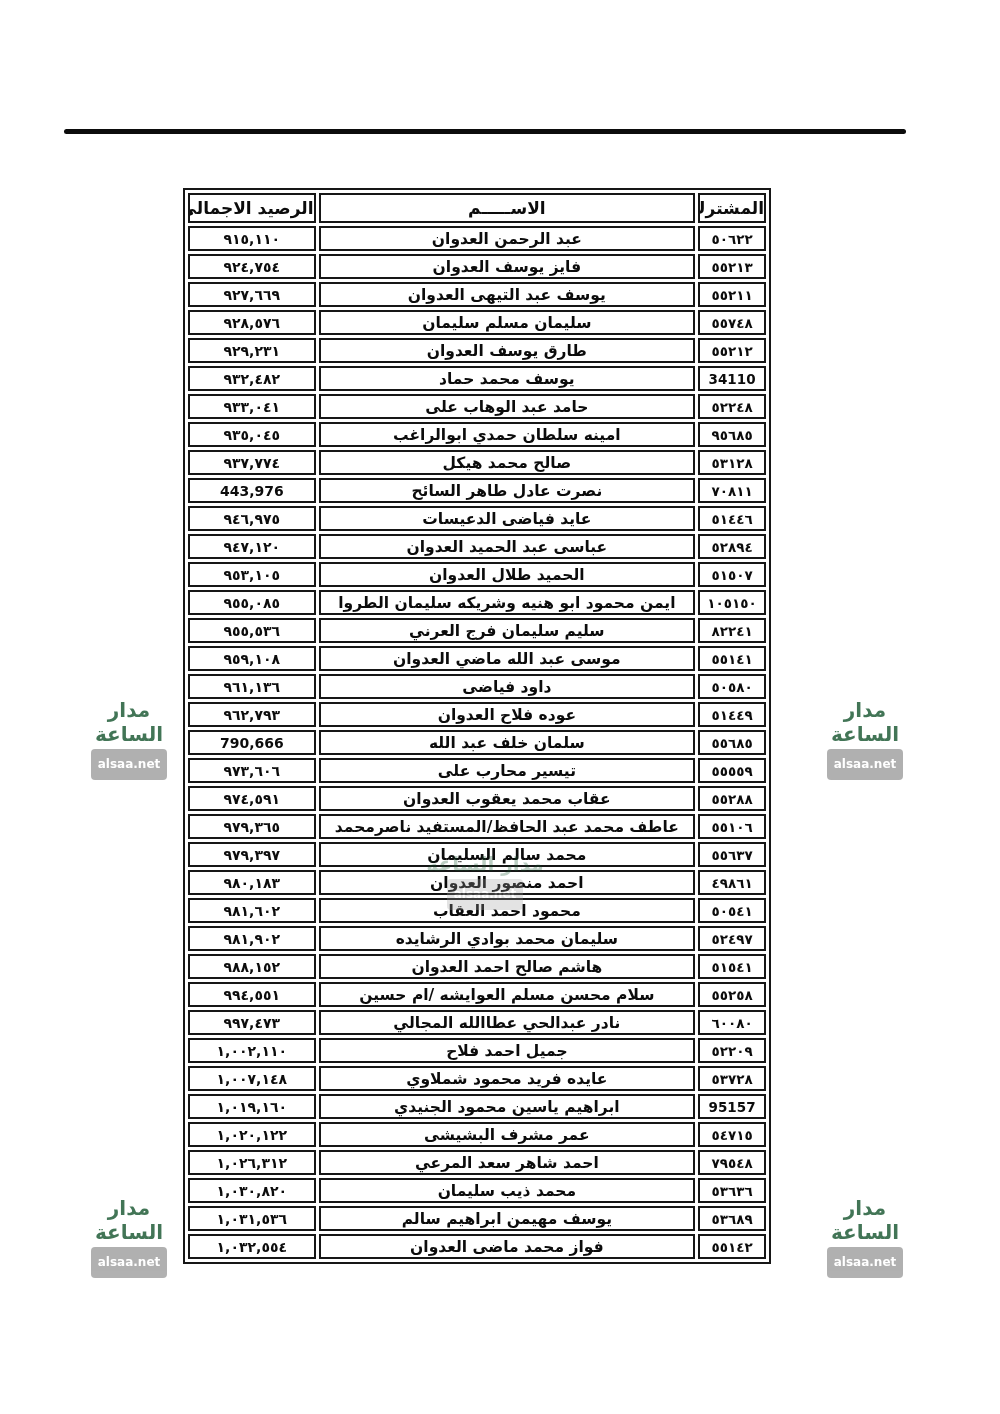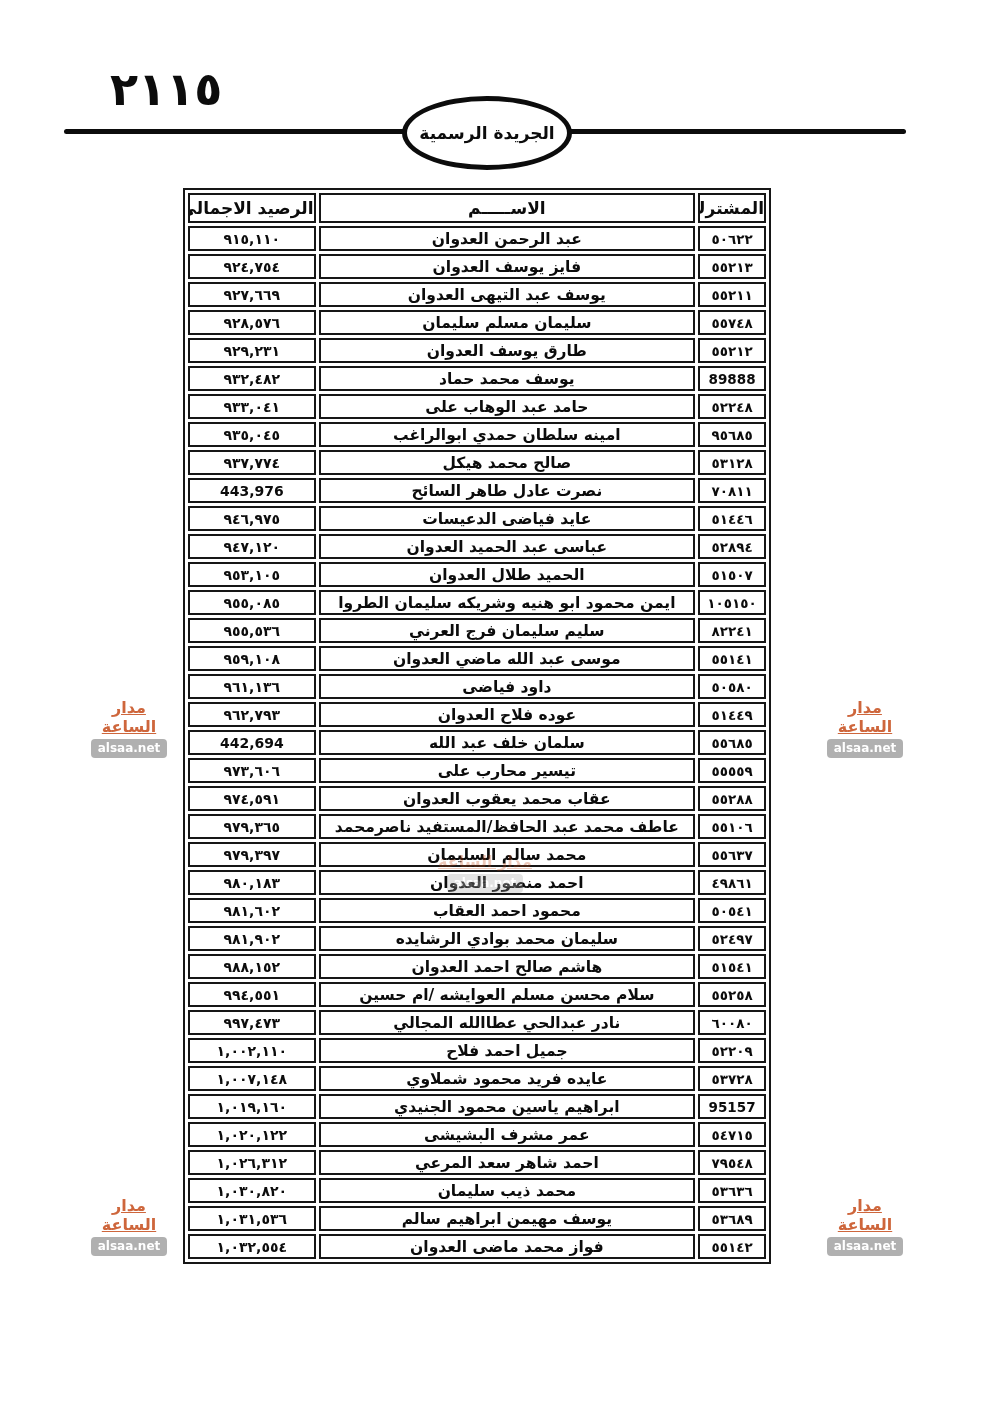--- a/index.html
+++ b/index.html
@@ -48,42 +48,38 @@
   .col-name{width:366px;}
   .col-balance{width:124px;}
   td.subscriber-cell{font-size:13.5px;margin-top:12px;}
   td.name-cell{font-size:15.5px;margin-left:14px;}
   td.balance-cell{font-size:14px;}
   .wm{
     position:absolute;text-align:center;width:86px;
     opacity:0.8;z-index:3;pointer-events:none;
   }
   .wm .wm-title{
-    display:block;color:#c2410c;font-size:16px;font-weight:bold;
-    direction:rtl;line-height:1.2;text-decoration:underline;
+    display:block;color:#14532d;font-size:20px;font-weight:bold;
+    direction:rtl;line-height:1.2;
   }
   .wm .wm-pill{
     display:inline-block;margin-top:3px;
     background:#9d9d9d;color:#ffffff;
     font-size:12px;font-weight:bold;
-    padding:2px 7px;border-radius:4px;line-height:1.25;
+    padding:8px 7px;border-radius:4px;line-height:1.25;
   }
   #wm-center{opacity:0.28;width:140px;z-index:4;}
 </style>
 </head>
 <body>
 
 <div class="page">
 
-  <div class="page-number">٢١١٥</div>
 
   <div class="masthead-rule"></div>
-  <div class="masthead-oval">
-    <span>الجريدة الرسمية</span>
-  </div>
 
   <div class="wm" id="wm-left-1" style="left:86px;top:698px;">
     <span class="wm-title">مدار الساعة</span>
     <span class="wm-pill">alsaa.net</span>
   </div>
   <div class="wm" id="wm-right-1" style="left:822px;top:698px;">
     <span class="wm-title">مدار الساعة</span>
     <span class="wm-pill">alsaa.net</span>
   </div>
   <div class="wm" id="wm-center" style="left:415px;top:852px;">
@@ -132,21 +128,21 @@
     <td class="subscriber-cell">٥٥٧٤٨</td>
     <td class="name-cell">سليمان مسلم سليمان</td>
     <td class="balance-cell">٩٢٨,٥٧٦</td>
   </tr>
         <tr>
     <td class="subscriber-cell">٥٥٢١٢</td>
     <td class="name-cell">طارق يوسف العدوان</td>
     <td class="balance-cell">٩٢٩,٢٣١</td>
   </tr>
         <tr>
-    <td class="subscriber-cell">89888</td>
+    <td class="subscriber-cell">34110</td>
     <td class="name-cell">يوسف محمد حماد</td>
     <td class="balance-cell">٩٣٢,٤٨٢</td>
   </tr>
         <tr>
     <td class="subscriber-cell">٥٢٢٤٨</td>
     <td class="name-cell">حامد عبد الوهاب على</td>
     <td class="balance-cell">٩٣٣,٠٤١</td>
   </tr>
         <tr>
     <td class="subscriber-cell">٩٥٦٨٥</td>
@@ -199,21 +195,21 @@
     <td class="balance-cell">٩٦١,١٣٦</td>
   </tr>
         <tr>
     <td class="subscriber-cell">٥١٤٤٩</td>
     <td class="name-cell">عوده فلاح العدوان</td>
     <td class="balance-cell">٩٦٢,٧٩٣</td>
   </tr>
         <tr>
     <td class="subscriber-cell">٥٥٦٨٥</td>
     <td class="name-cell">سلمان خلف عبد الله</td>
-    <td class="balance-cell">442,694</td>
+    <td class="balance-cell">790,666</td>
   </tr>
         <tr>
     <td class="subscriber-cell">٥٥٥٥٩</td>
     <td class="name-cell">تيسير محارب على</td>
     <td class="balance-cell">٩٧٣,٦٠٦</td>
   </tr>
         <tr>
     <td class="subscriber-cell">٥٥٢٨٨</td>
     <td class="name-cell">عقاب محمد يعقوب العدوان</td>
     <td class="balance-cell">٩٧٤,٥٩١</td>

